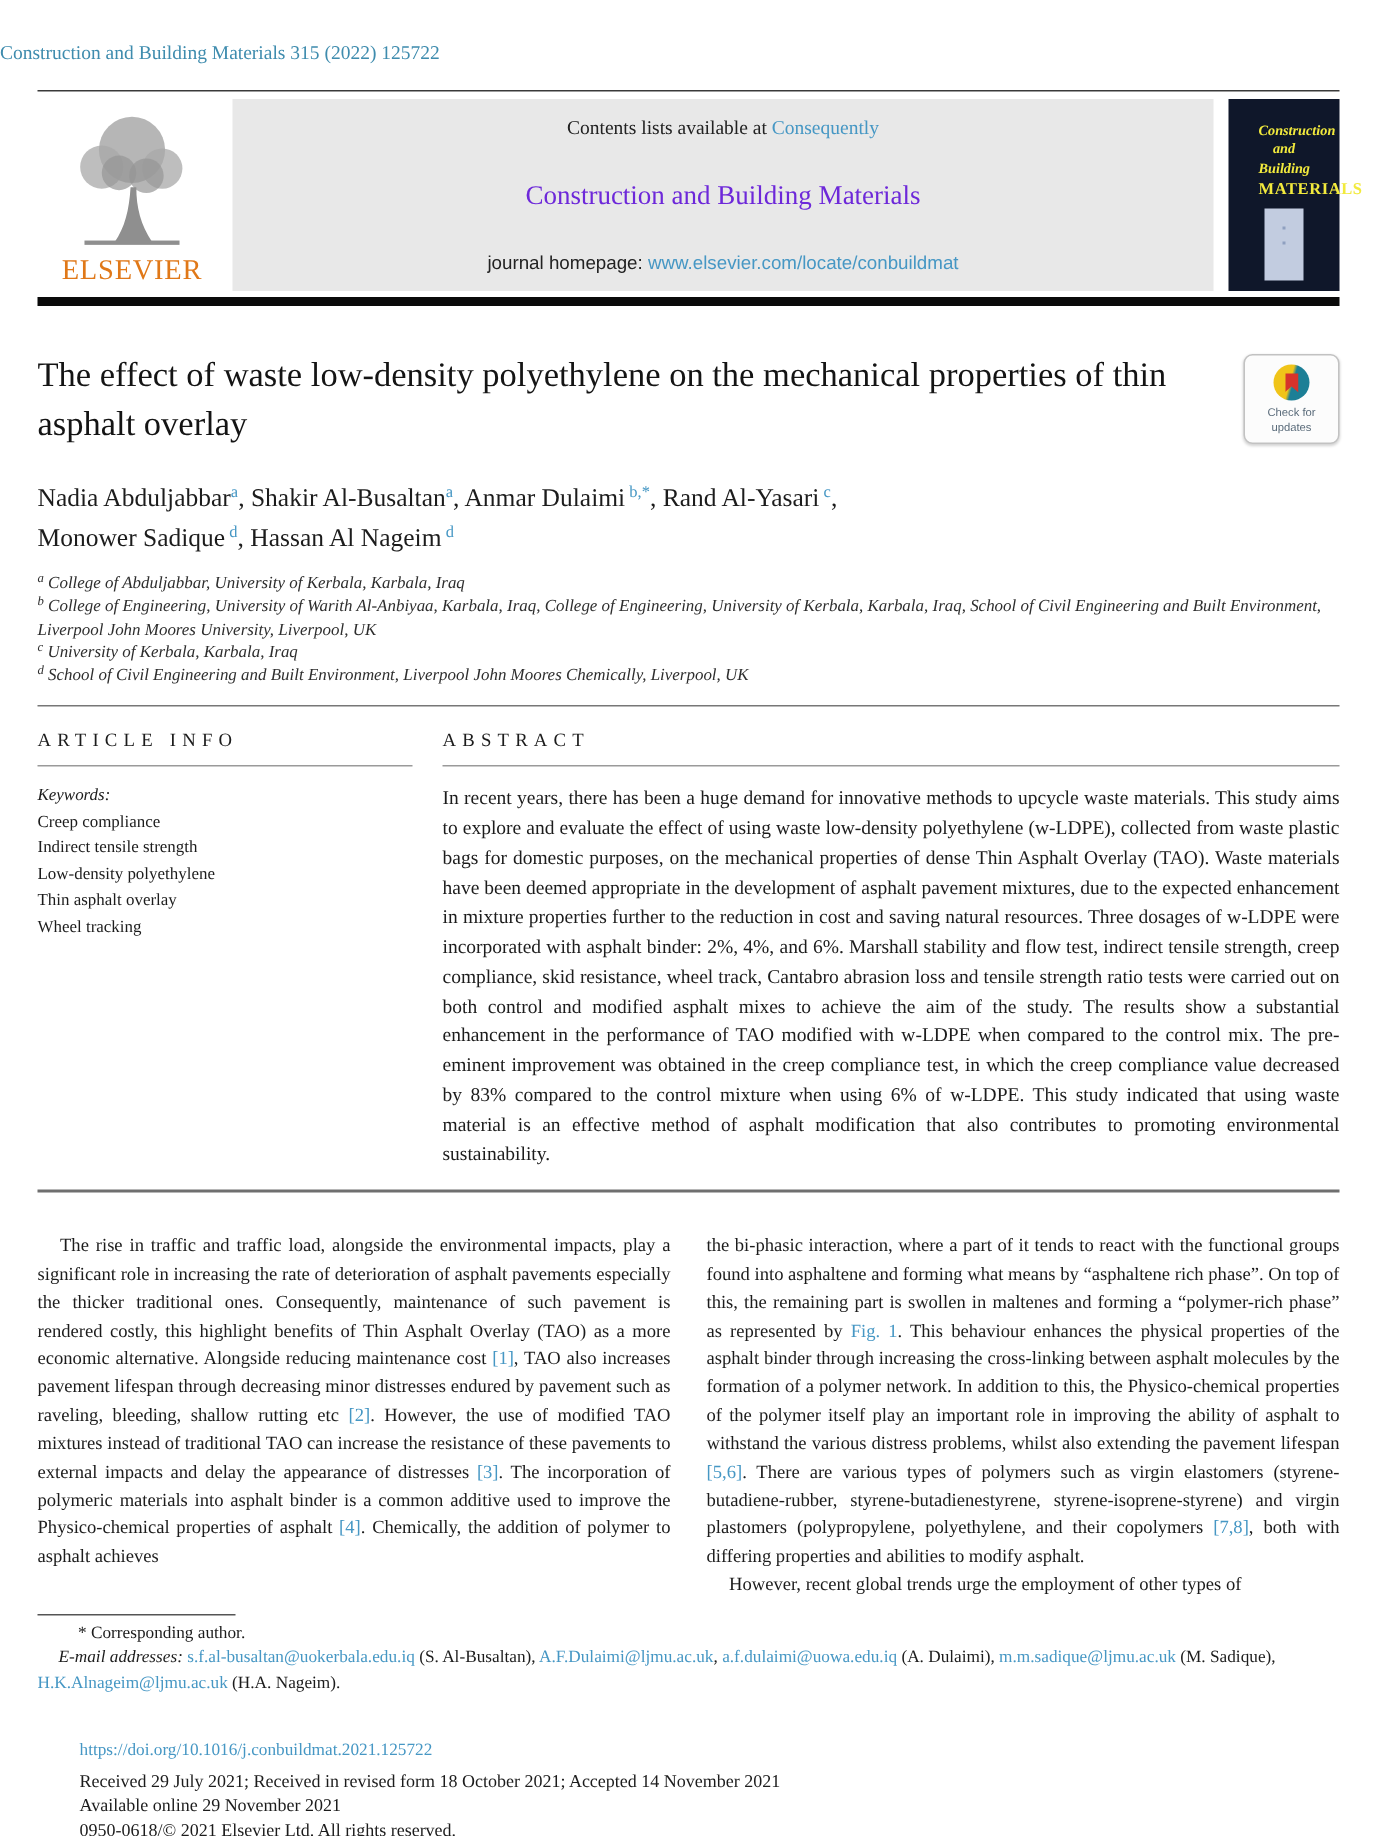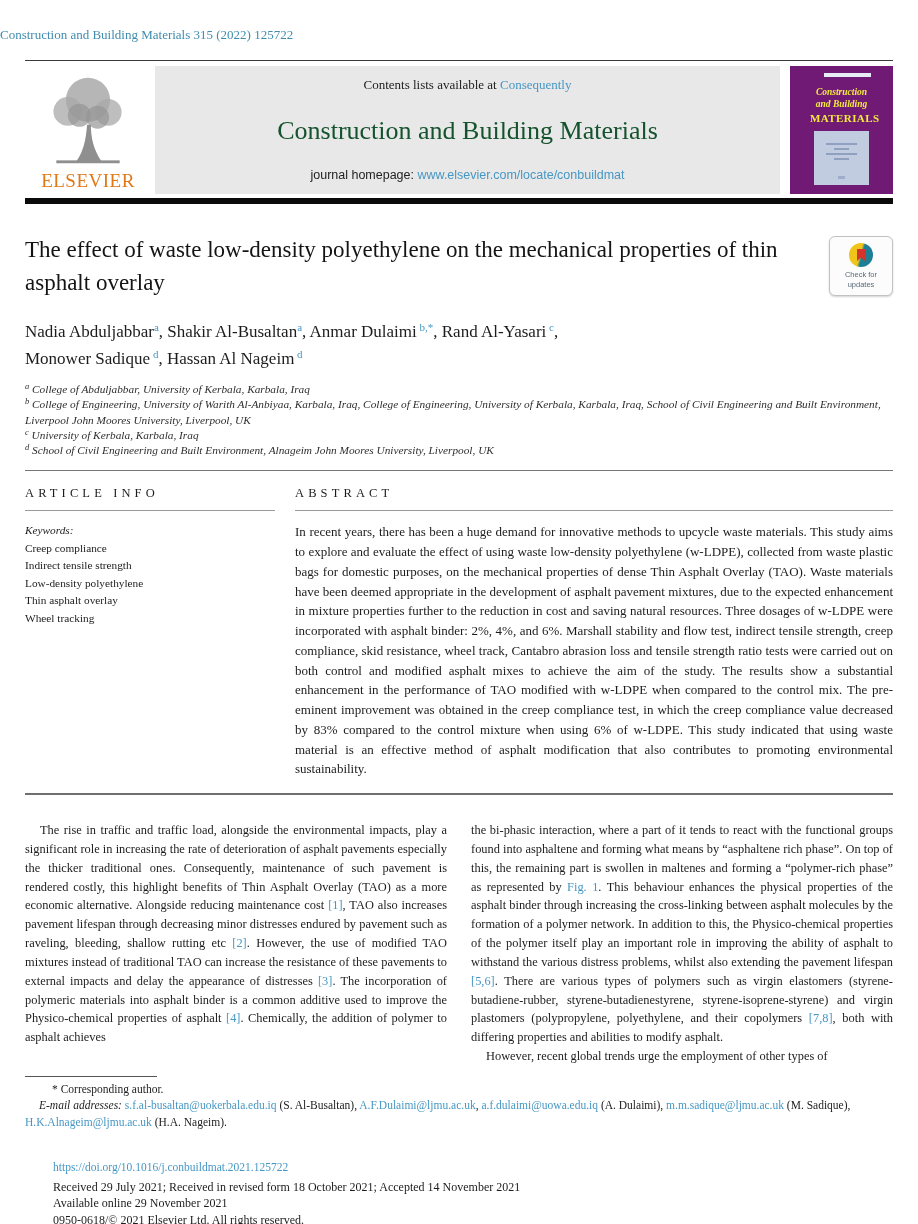--- a/index.html
+++ b/index.html
@@ -9,23 +9,23 @@
   .link{color:#4697c4;}
   .citation{padding-top:27px;text-align:left;font-size:13px;color:#3f8cae;}
 
   
   .masthead{margin-top:17px;border-top:1px solid #3a3a3a;padding-top:5px;display:flex;align-items:stretch;height:128px;}
   .logo-col{width:126px;display:flex;flex-direction:column;align-items:center;justify-content:flex-end;padding-bottom:2px;}
   .elsevier-word{font-size:19px;color:#e07818;letter-spacing:.5px;margin-top:1px;}
   .mast-center{flex:1;background:#e8e8e8;margin-left:4px;margin-right:10px;display:flex;flex-direction:column;
                justify-content:space-between;text-align:center;padding:11px 0 12px;}
   .contents-line{font-size:13px;color:#222;}
-  .mast-title{font-size:26px;color:#14532d;}
+  .mast-title{font-size:18px;color:#6d28d9;}
   .homepage-line{font-family:"Liberation Sans",sans-serif;font-size:12.5px;color:#222;}
-  .cover{width:103px;background:#701a75;display:flex;flex-direction:column;padding:5px 20px;box-sizing:border-box;}
+  .cover{width:74px;background:#0f172a;display:flex;flex-direction:column;padding:5px 20px;box-sizing:border-box;}
   .cover-bar{height:4px;background:#e8ecf4;margin:2px 2px 9px 14px;}
   .cover-t1{font-size:9.5px;font-style:italic;font-weight:bold;color:#f2ea3d;text-align:center;line-height:1.3;}
   .cover-t2{font-size:11px;font-weight:bold;color:#f2ea3d;text-align:center;letter-spacing:.4px;margin-top:1px;}
   .cover-panel{flex:1;background:#c2cce0;margin:7px 4px 4px;padding-top:9px;}
   .cp-line{height:2px;background:#8fa0c0;margin:3px 12px;}
   .cp-line.short{margin:3px 20px;}
   .cp-dash{height:3px;background:#9eadc9;margin:16px 24px 0;}
   .black-bar{height:6px;background:#0a0a0a;margin-top:4px;}
 
   
@@ -135,21 +135,21 @@
         </div>
       </div>
     </div>
 
     <div class="authors"><span>Nadia Abduljabbar</span><span class="sup">a</span><span>, </span><span>Shakir Al-Busaltan</span><span class="sup">a</span><span>, </span><span>Anmar Dulaimi</span><span class="sup"> b,*</span><span>, </span><span>Rand Al-Yasari</span><span class="sup"> c</span><span>,</span><br><span>Monower Sadique</span><span class="sup"> d</span><span>, </span><span>Hassan Al Nageim</span><span class="sup"> d</span></div>
 
     <div class="affils">
       <div><span class="asup">a</span> <span>College of Abduljabbar, University of Kerbala, Karbala, Iraq</span></div>
       <div><span class="asup">b</span> <span>College of Engineering, University of Warith Al-Anbiyaa, Karbala, Iraq, College of Engineering, University of Kerbala, Karbala, Iraq, School of Civil Engineering and Built Environment, Liverpool John Moores University, Liverpool, UK</span></div>
       <div><span class="asup">c</span> <span>University of Kerbala, Karbala, Iraq</span></div>
-      <div><span class="asup">d</span> <span>School of Civil Engineering and Built Environment, Alnageim John Moores University, Liverpool, UK</span></div>
+      <div><span class="asup">d</span> <span>School of Civil Engineering and Built Environment, Liverpool John Moores Chemically, Liverpool, UK</span></div>
     </div>
 
     <div class="rule"></div>
 
     <div class="info-abs">
       <div class="info-col">
         <div class="sec-head">ARTICLE INFO</div>
         <div class="head-rule"></div>
         <div class="kw-label">Keywords:</div>
         <div class="kw">Creep compliance</div>

